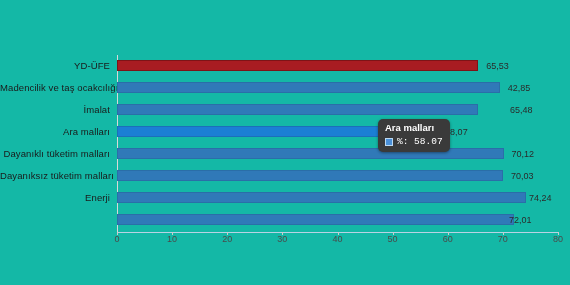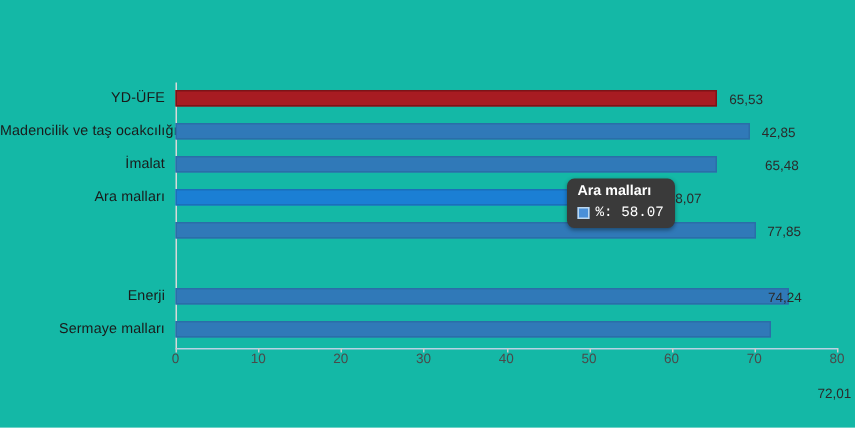--- a/index.html
+++ b/index.html
@@ -190,32 +190,37 @@
         <div class="row-label">İmalat</div>
         <div class="bar" style="width: 360.959px;"></div>
         <div class="bar-value" style="left: 368.959px; margin-left: 24px;">65,48</div>
       </div>
       <div class="row" style="top: 66px;">
         <div class="row-label">Ara malları</div>
         <div class="bar highlight" style="width: 320.111px;"></div>
         <div class="bar-value" style="left: 328.111px;">58,07</div>
       </div>
       <div class="row" style="top: 88px;">
+        <div class="row-label">Dayanıklı tüketim malları</div>
         <div class="bar" style="width: 386.536px;"></div>
-        <div class="bar-value" style="left: 394.536px;">77,85</div>
+        <div class="bar-value" style="left: 394.536px;">70,12</div>
+      </div>
+      <div class="row" style="top: 110px;">
+        <div class="row-label">Dayanıksız tüketim malları</div>
+        <div class="bar" style="width: 386.04px;"></div>
+        <div class="bar-value" style="left: 394.04px;">70,03</div>
       </div>
       <div class="row" style="top: 132px;">
         <div class="row-label">Enerji</div>
         <div class="bar" style="width: 409.248px;"></div>
-        <div class="bar-value" style="left: 395px;">74,24</div>
+        <div class="bar-value" style="left: 412px;">74,24</div>
       </div>
       <div class="row" style="top: 154px;">
-        <div class="row-label">Sermaye malları</div>
         <div class="bar" style="width: 396.955px;"></div>
-        <div class="bar-value" style="left: 428px; margin-top: 42px;">72,01</div>
+        <div class="bar-value" style="left: 392px;">72,01</div>
       </div>
     </div>
 
   <div class="x-ticks" id="x-ticks">
       <div class="x-tick-mark" style="left: 0px;"></div>
       <div class="x-tick" style="left: 0px;">0</div>
       <div class="x-tick-mark" style="left: 55.125px;"></div>
       <div class="x-tick" style="left: 55.125px;">10</div>
       <div class="x-tick-mark" style="left: 110.25px;"></div>
       <div class="x-tick" style="left: 110.25px;">20</div>

